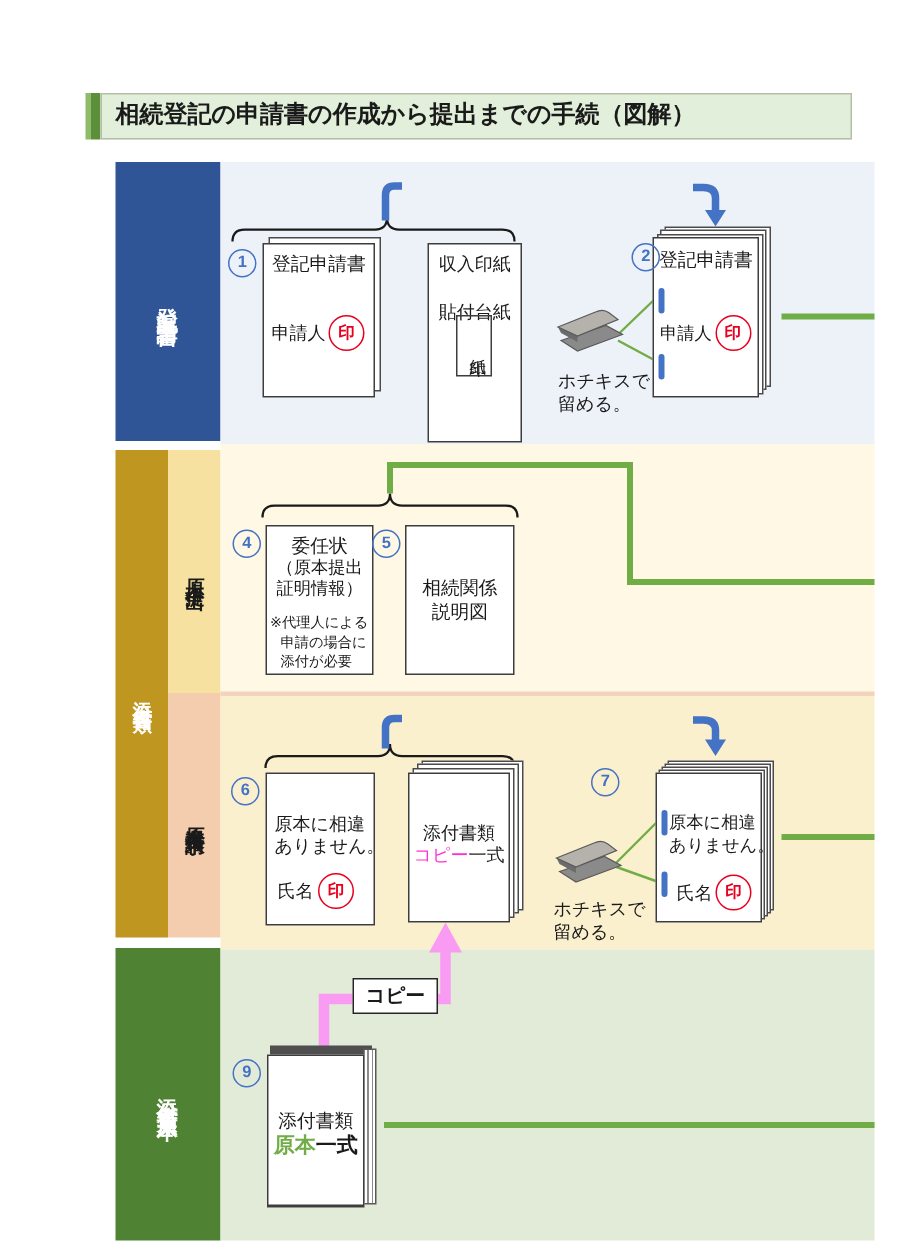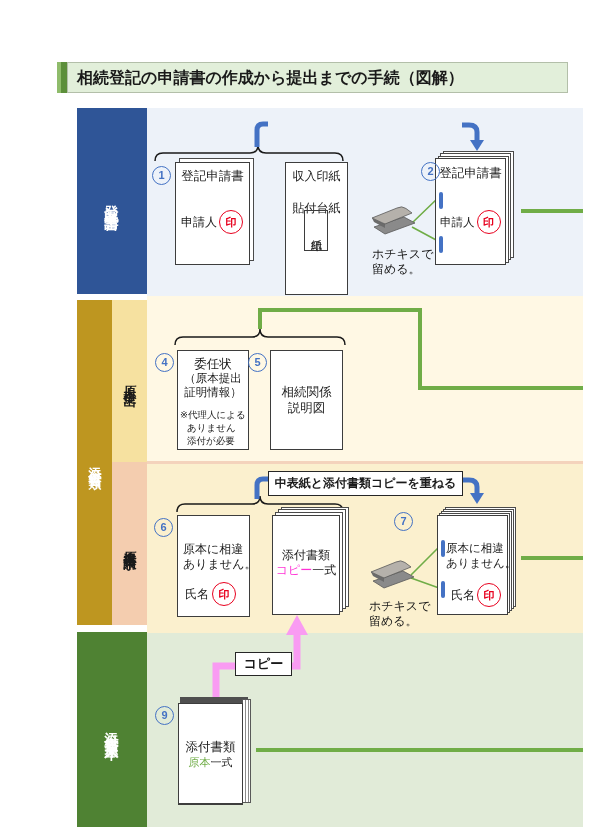--- a/index.html
+++ b/index.html
@@ -1,18 +1,18 @@
 <!DOCTYPE html>
 <html><head>
 <meta charset="utf-8">
 <style>
   html,body{margin:0;padding:0;background:#fff;}
   body{font-family:"Liberation Sans","DejaVu Sans",sans-serif;color:#1a1a1a;}
   #page{position:relative;width:615px;height:833px;background:#fff;overflow:hidden;}
-  .abs{position:absolute;box-sizing:border-box;}
+  .abs{position:absolute;box-sizing:border-box;font-family:Liberation Mono, monospace;}
   .band{position:absolute;display:flex;align-items:center;justify-content:center;box-sizing:border-box;}
   .vtext{writing-mode:vertical-rl;text-orientation:upright;letter-spacing:3px;font-weight:bold;white-space:nowrap;}
   .doc{position:absolute;background:#fff;border:1.3px solid #3d3d3d;box-sizing:border-box;}
   .sheet{position:absolute;background:#fff;border:1px solid #4a4a4a;box-sizing:border-box;}
   .banner{position:absolute;background:#fff;border:1.5px solid #262626;display:flex;align-items:center;justify-content:center;font-size:12px;font-weight:bold;box-sizing:border-box;white-space:nowrap;z-index:5;}
   .badge{position:absolute;width:17px;height:17px;border:1.6px solid #4472C4;border-radius:50%;color:#4472C4;font-size:11px;font-weight:bold;line-height:17px;text-align:center;background:transparent;z-index:6;}
   .seal{display:inline-block;width:22px;height:22px;border:1.6px solid #E8001E;border-radius:50%;color:#E8001E;font-size:11px;font-weight:bold;line-height:22px;text-align:center;flex:0 0 auto;}
   .staple{position:absolute;width:4px;height:17px;background:#4472C4;border-radius:2px;}
   .dtxt{position:absolute;white-space:nowrap;}
   .ctr{left:0;right:0;text-align:center;}
@@ -131,33 +131,30 @@
 
   <div class="note" style="left:372px;top:246px;">ホチキスで</div>
   <div class="note" style="left:372px;top:261px;">留める。</div>
 
   <div class="badge" style="left:155px;top:353px;">4</div>
   <div class="doc docwrap" style="left:177px;top:350px;width:72px;height:100px;">
     <div class="dtxt ctr" style="top:5px;font-size:12.5px;">委任状</div>
     <div class="dtxt ctr" style="top:20px;font-size:11.5px;">（原本提出</div>
     <div class="dtxt ctr" style="top:34px;font-size:11.5px;">証明情報）</div>
     <div class="dtxt" style="left:2px;top:58px;font-size:9.5px;">※代理人による</div>
-    <div class="dtxt" style="left:9px;top:71px;font-size:9.5px;">ありません</div>
+    <div class="dtxt" style="left:9px;top:71px;font-size:9.5px;">申請の場合に</div>
     <div class="dtxt" style="left:9px;top:84px;font-size:9.5px;">添付が必要</div>
   </div>
 
   <div class="badge" style="left:248px;top:353px;">5</div>
   <div class="doc docwrap" style="left:270px;top:350px;width:73px;height:100px;">
     <div class="dtxt ctr" style="top:33px;font-size:12.5px;">相続関係</div>
     <div class="dtxt ctr" style="top:49px;font-size:12.5px;">説明図</div>
   </div>
 
-  <div class="banner" style="left:268px;top:471px;width:195px;height:25px;">
-    <span>中表紙と添付書類コピーを重ねる</span>
-  </div>
 
   <div class="badge" style="left:154px;top:518px;">6</div>
   <div class="doc docwrap" style="left:177px;top:515px;width:73px;height:102px;">
     <div class="dtxt" style="left:5px;top:25px;font-size:12px;">原本に相違</div>
     <div class="dtxt" style="left:5px;top:40px;font-size:12px;">ありません。</div>
     <div class="row" style="left:7px;top:66px;">
       <span style="font-size:12px;">氏名</span>
       <span class="seal" style="margin-left:3px;">印</span>
     </div>
   </div>
@@ -198,19 +195,19 @@
   <div class="copybox" style="left:235px;top:652px;width:57px;height:24px;">
     <span>コピー</span>
   </div>
 
   <div class="badge" style="left:155px;top:706px;">9</div>
   <div class="docwrap" style="left:178px;top:697px;width:73px;height:110px;">
     <div class="abs" style="left:2px;top:0;width:68px;height:7px;background:#4F4F4F;"></div>
     <div class="abs" style="left:64px;top:2px;width:9px;height:104px;background:repeating-linear-gradient(to right,#ffffff 0 2px,#8c8c8c 2px 3px);border:1px solid #595959;"></div>
     <div class="doc" style="left:0;top:6px;width:65px;height:102px;border-bottom-width:2px;">
       <div class="dtxt ctr" style="top:35px;font-size:12.5px;">添付書類</div>
-      <div class="dtxt ctr" style="top:51px;font-size:11px;">
+      <div class="dtxt ctr" style="top:51px;font-size:14px;font-weight:bold;">
         <span style="color:#70AD47;">原本</span><span>一式</span>
       </div>
     </div>
   </div>
 
 </div>
 
 </body></html>

